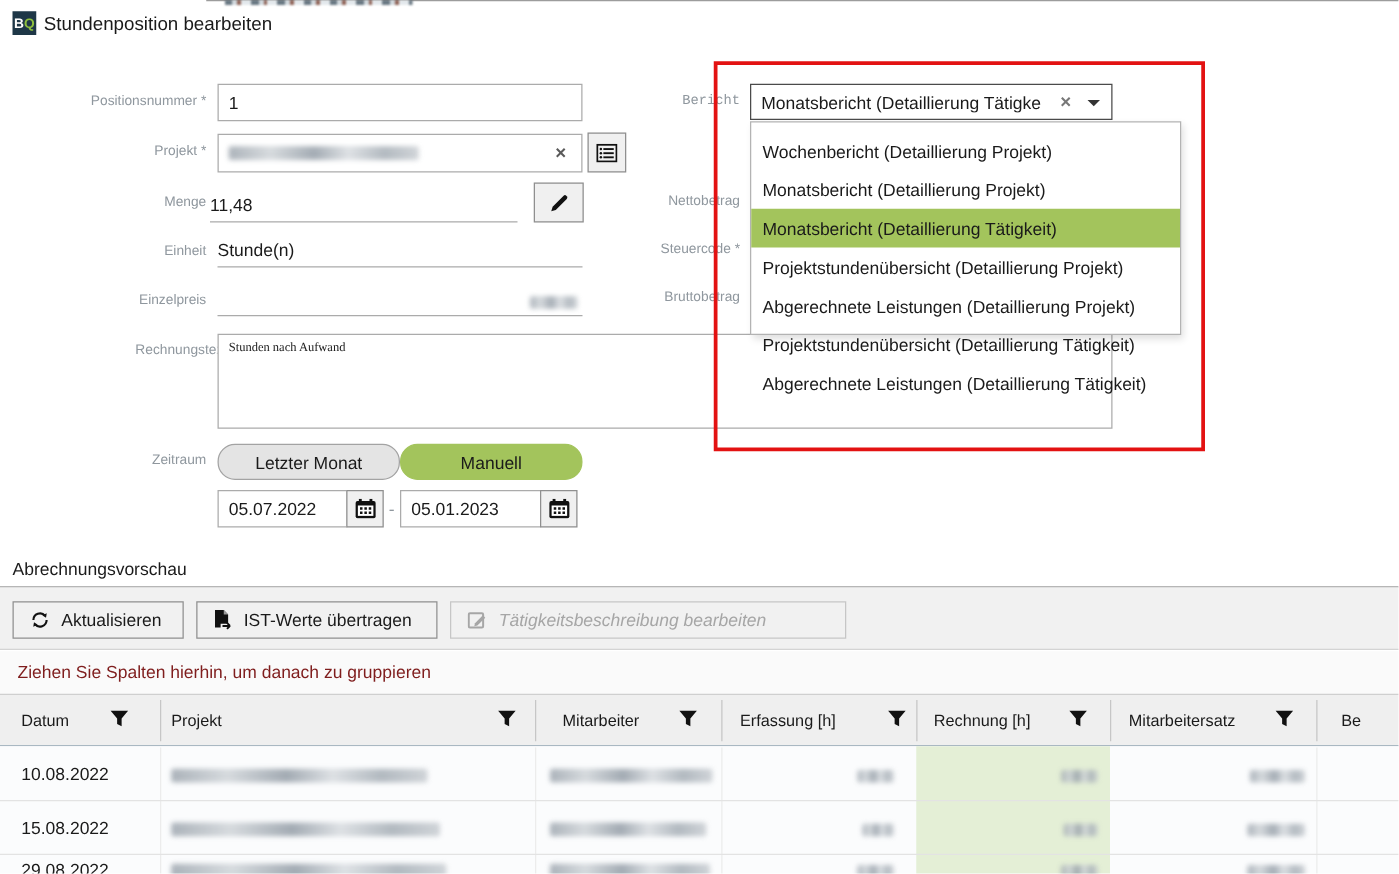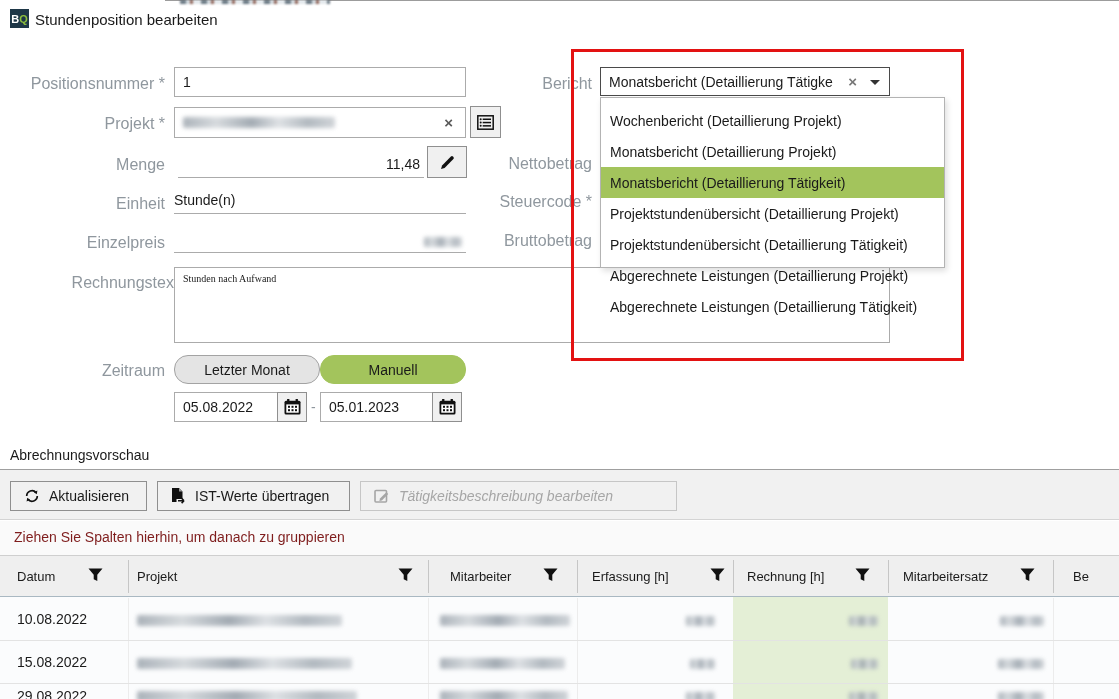--- a/index.html
+++ b/index.html
@@ -1,19 +1,19 @@
 <!DOCTYPE html>
 <html><head>
 <meta charset="utf-8">
 <style>
   html,body{margin:0;padding:0;background:#fff;}
   #screen{position:relative;width:1119px;height:699px;overflow:hidden;background:#fff;
           font-family:"Liberation Sans",sans-serif;color:#1a1a1a;}
   .abs{position:absolute;}
-  .label{position:absolute;color:#8f979e;font-size:16px;text-align:right;white-space:nowrap;}
+  .label{position:absolute;color:#8f979e;font-size:11px;text-align:right;white-space:nowrap;}
   .input{position:absolute;border:1px solid #ababab;background:#fff;font-size:14px;
          display:flex;align-items:center;padding:0 8px;box-sizing:border-box;white-space:nowrap;}
   .uline{position:absolute;border-bottom:1px solid #ababab;font-size:14px;
          display:flex;align-items:flex-end;padding:0 4px 5px 0;box-sizing:border-box;}
   .sq-btn{position:absolute;background:#f0f0f0;border:1px solid #8f8f8f;display:flex;
           align-items:center;justify-content:center;box-sizing:border-box;cursor:pointer;}
   .redact{display:inline-block;height:11px;border-radius:2px;
           background:linear-gradient(90deg,#97a0a9,#cdd2d6 22%,#8d97a1 45%,#d6dade 63%,#a0a9b1 82%,#c5cacf);
           filter:blur(2.2px);opacity:.8;}
   .toggle{position:absolute;height:29px;display:flex;align-items:center;justify-content:center;
@@ -64,21 +64,21 @@
         <circle cx="3.7" cy="4.2" r="1" fill="#111"></circle>
         <rect x="5.7" y="3.5" width="8.3" height="1.5" fill="#111"></rect>
         <circle cx="3.7" cy="7.5" r="1" fill="#111"></circle>
         <rect x="5.7" y="6.8" width="8.3" height="1.5" fill="#111"></rect>
         <circle cx="3.7" cy="10.8" r="1" fill="#111"></circle>
         <rect x="5.7" y="10.1" width="8.3" height="1.5" fill="#111"></rect>
       </svg>
   </div>
 
   <div class="label" style="left:0;top:156px;width:165px;">Menge</div>
-  <div class="uline" style="left:178px;top:148px;width:246px;height:30px;justify-content:flex-end;">
+  <div class="uline" style="left:168px;top:148px;width:246px;height:30px;">
     <span>11,48</span>
   </div>
   <div class="sq-btn" style="left:427px;top:146px;width:40px;height:32px;">
     <svg width="15" height="15" viewBox="0 0 15 15">
         <path d="M1 14 l1.1-3.6 L10.9 1.6 a1.5 1.5 0 0 1 2.1 0 l0.4 0.4 a1.5 1.5 0 0 1 0 2.1 L4.6 12.9 z" fill="#111"></path>
       </svg>
   </div>
 
   <div class="label" style="left:0;top:195px;width:165px;">Einheit</div>
   <div class="uline" style="left:174px;top:185px;width:292px;height:29px;">
@@ -97,21 +97,21 @@
 
   <div class="label" style="left:0;top:362px;width:165px;">Zeitraum</div>
   <div class="toggle" style="left:174px;top:355px;width:146px;background:#e4e4e4;border:1px solid #a3a3a3;">
     <span>Letzter Monat</span>
   </div>
   <div class="toggle" style="left:320px;top:355px;width:146px;background:#a3c45c;border:1px solid #a3c45c;">
     <span>Manuell</span>
   </div>
 
   <div class="input" style="left:174px;top:392px;width:104px;height:30px;">
-    <span>05.08.2022</span>
+    <span>05.07.2022</span>
   </div>
   <div class="sq-btn" style="left:277px;top:392px;width:30px;height:30px;">
     <svg width="17" height="16" viewBox="0 0 17 16">
         <rect x="0.5" y="1.8" width="16" height="13.7" rx="1.5" fill="#111"></rect>
         <rect x="3.1" y="0" width="2.3" height="3.6" fill="#111"></rect>
         <rect x="11.6" y="0" width="2.3" height="3.6" fill="#111"></rect>
         <rect x="2.3" y="5.4" width="12.4" height="8.3" fill="#fff"></rect>
         <rect x="4" y="6.8" width="2" height="2" fill="#111"></rect>
         <rect x="7.5" y="6.8" width="2" height="2" fill="#111"></rect>
         <rect x="11" y="6.8" width="2" height="2" fill="#111"></rect>
@@ -132,39 +132,39 @@
         <rect x="2.3" y="5.4" width="12.4" height="8.3" fill="#fff"></rect>
         <rect x="4" y="6.8" width="2" height="2" fill="#111"></rect>
         <rect x="7.5" y="6.8" width="2" height="2" fill="#111"></rect>
         <rect x="11" y="6.8" width="2" height="2" fill="#111"></rect>
         <rect x="4" y="10.2" width="2" height="2" fill="#111"></rect>
         <rect x="7.5" y="10.2" width="2" height="2" fill="#111"></rect>
         <rect x="11" y="10.2" width="2" height="2" fill="#111"></rect>
       </svg>
   </div>
 
-  <div class="label" style="left:440px;top:75px;width:152px;">Bericht</div>
+  <div class="label" style="left:440px;top:75px;width:152px;font-family:Liberation Mono, monospace;">Bericht</div>
   <div class="input" style="left:600px;top:67px;width:290px;height:29px;border-color:#4a4a4a;padding-right:50px;">
     <span style="overflow:hidden;text-overflow:clip;white-space:nowrap;display:block;width:232px;">Monatsbericht (Detaillierung Tätigke</span>
     <span class="clearx" style="position:absolute;right:32px;top:6px;color:#777;">×</span>
     <span class="caret" style="position:absolute;right:9px;top:12px;"></span>
   </div>
 
   <div class="label" style="left:440px;top:155px;width:152px;">Nettobetrag</div>
   <div class="label" style="left:440px;top:193px;width:152px;">Steuercode *</div>
   <div class="label" style="left:440px;top:232px;width:152px;">Bruttobetrag</div>
 
   <div class="abs" style="left:600px;top:97px;width:345px;height:171px;background:#fff;border:1px solid #b3b3b3;
               box-sizing:border-box;box-shadow:2px 3px 6px rgba(0,0,0,.13);padding-top:7px;z-index:5;">
     <div class="dd-item">Wochenbericht (Detaillierung Projekt)</div>
     <div class="dd-item">Monatsbericht (Detaillierung Projekt)</div>
     <div class="dd-item selected">Monatsbericht (Detaillierung Tätigkeit)</div>
     <div class="dd-item">Projektstundenübersicht (Detaillierung Projekt)</div>
+    <div class="dd-item">Abgerechnete Leistungen (Detaillierung Projekt)</div>
     <div class="dd-item">Projektstundenübersicht (Detaillierung Tätigkeit)</div>
-    <div class="dd-item">Abgerechnete Leistungen (Detaillierung Projekt)</div>
     <div class="dd-item">Abgerechnete Leistungen (Detaillierung Tätigkeit)</div>
   </div>
 
   <div class="abs" style="left:571px;top:49px;width:387px;height:306px;border:3px solid #e31212;z-index:20;pointer-events:none;"></div>
 
   <div class="abs" style="left:10px;top:447px;font-size:14px;">Abrechnungsvorschau</div>
   <div class="abs" style="left:0;top:469px;width:1119px;height:1px;background:#9f9f9f;"></div>
 
   <div class="abs" style="left:0;top:470px;width:1119px;height:50px;background:#f1f1f1;border-bottom:1px solid #d4d4d4;box-sizing:border-box;"></div>
 

